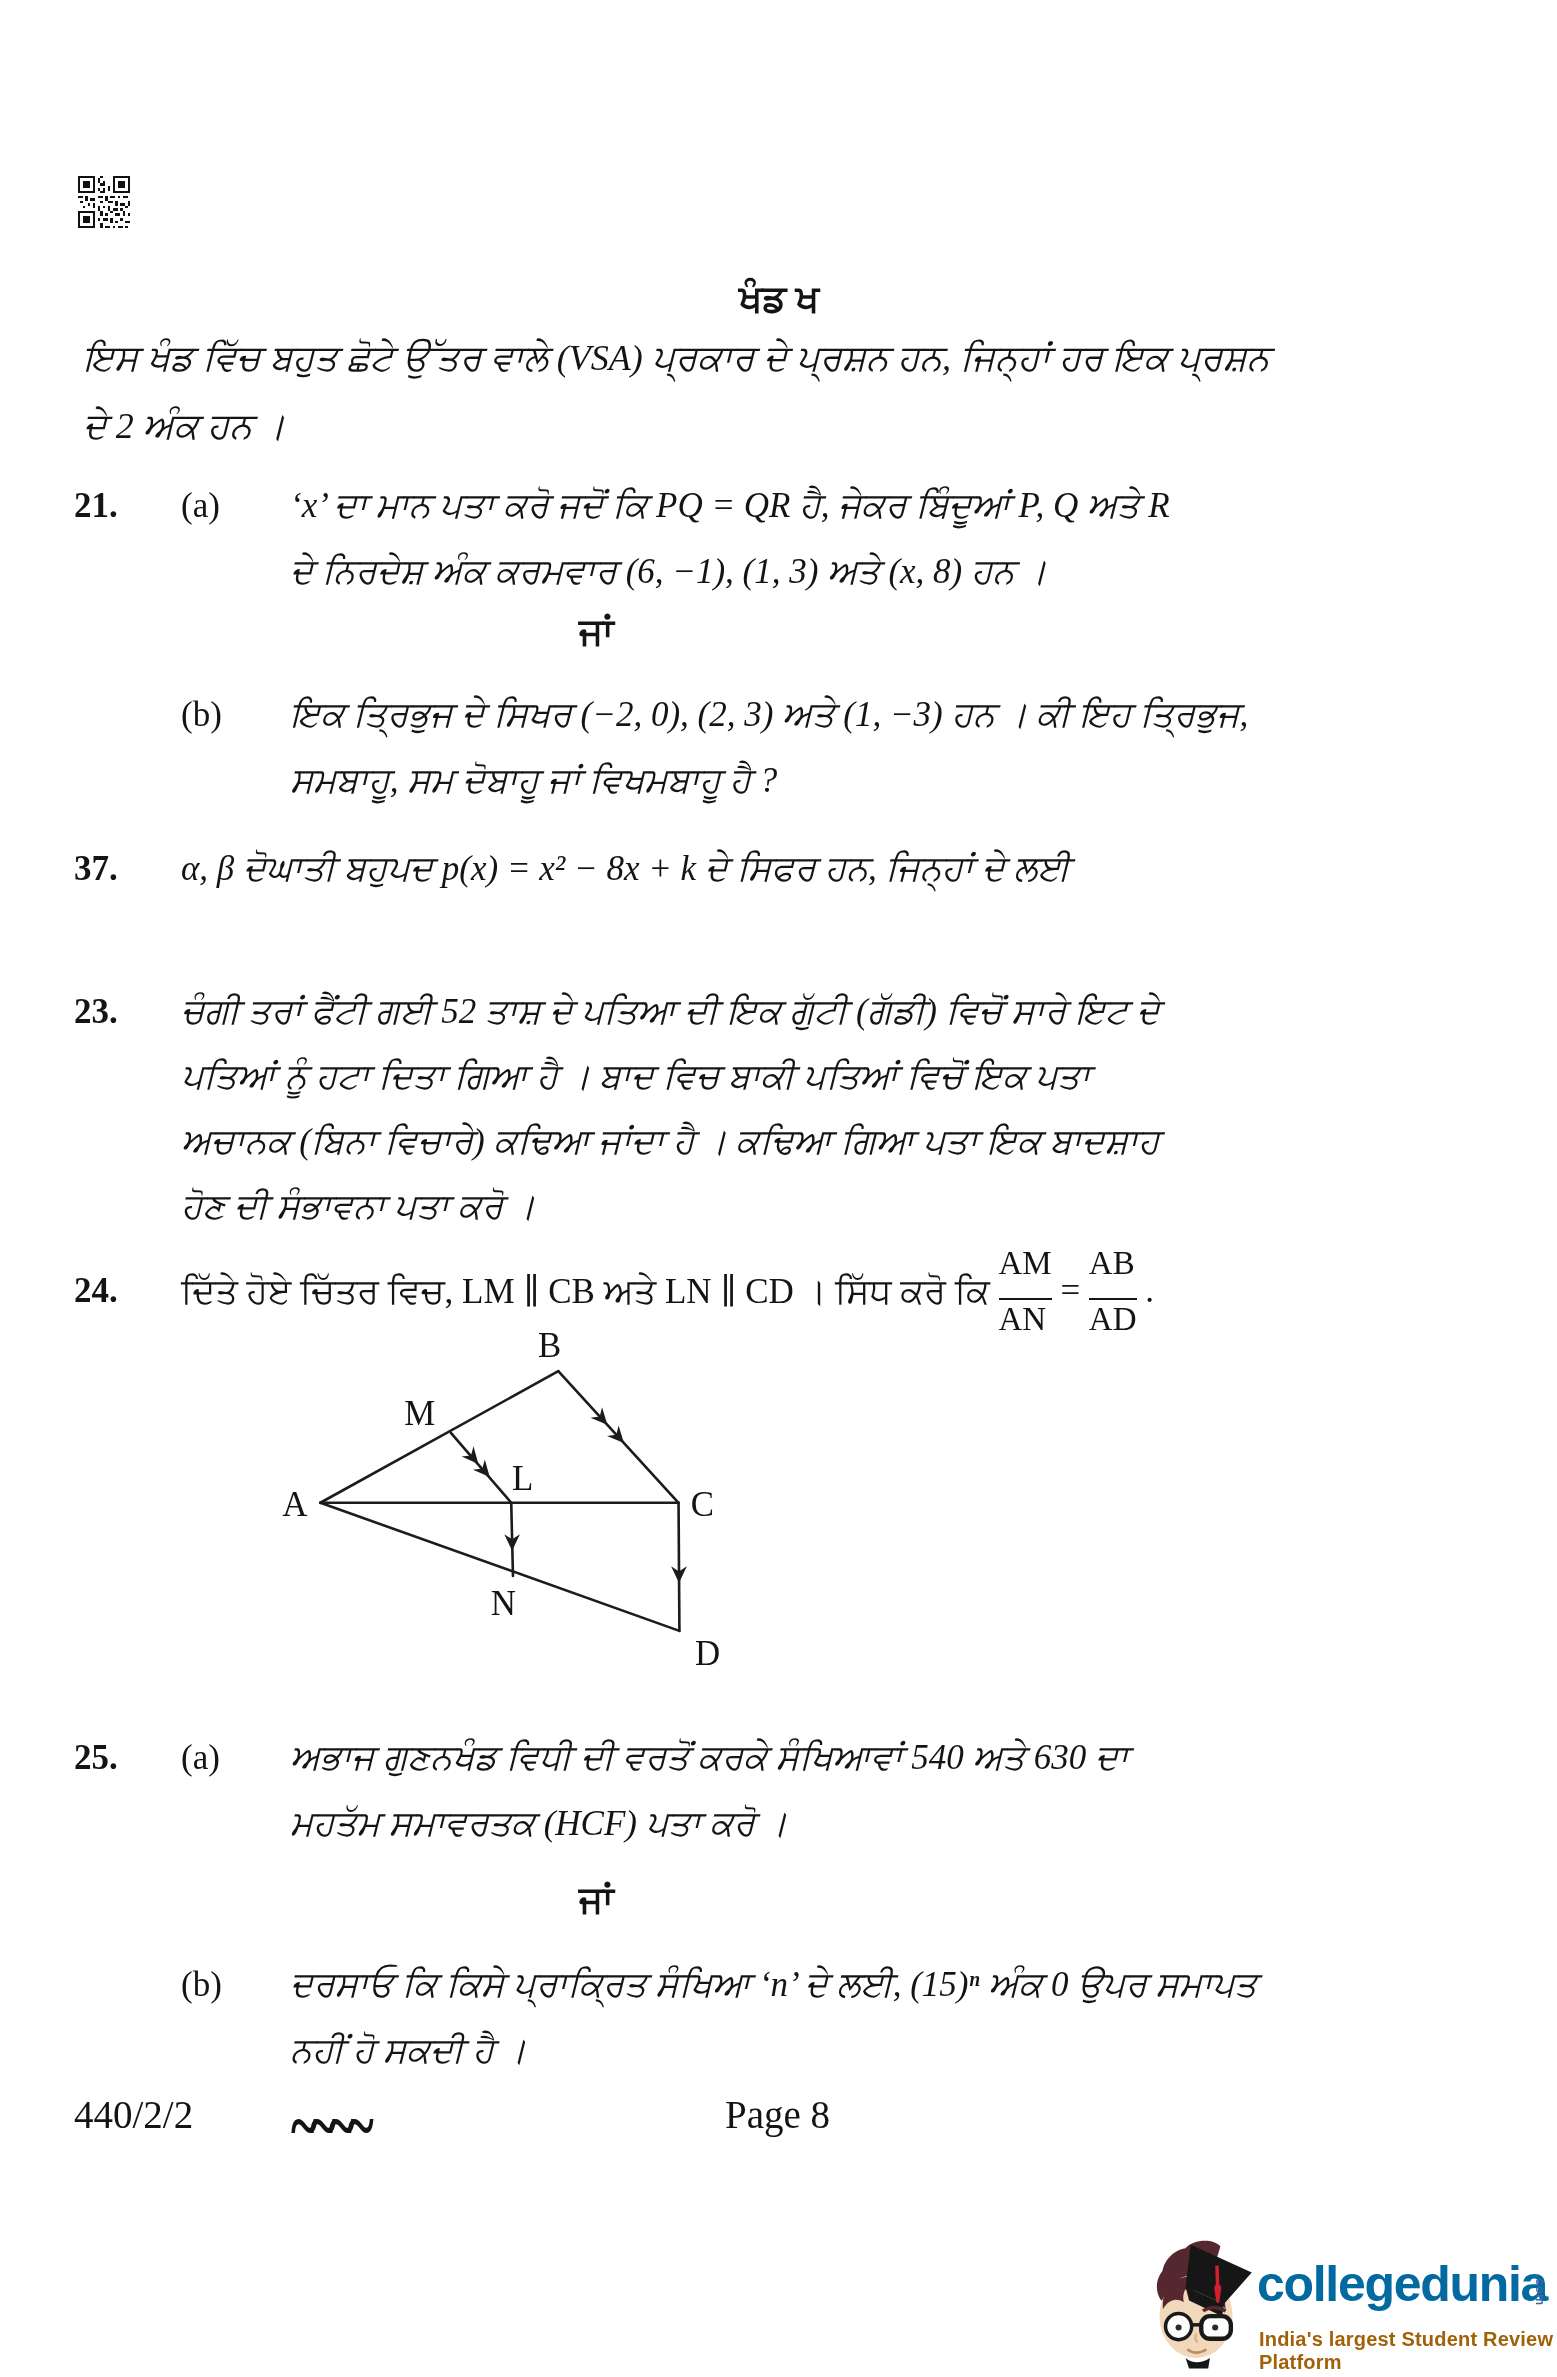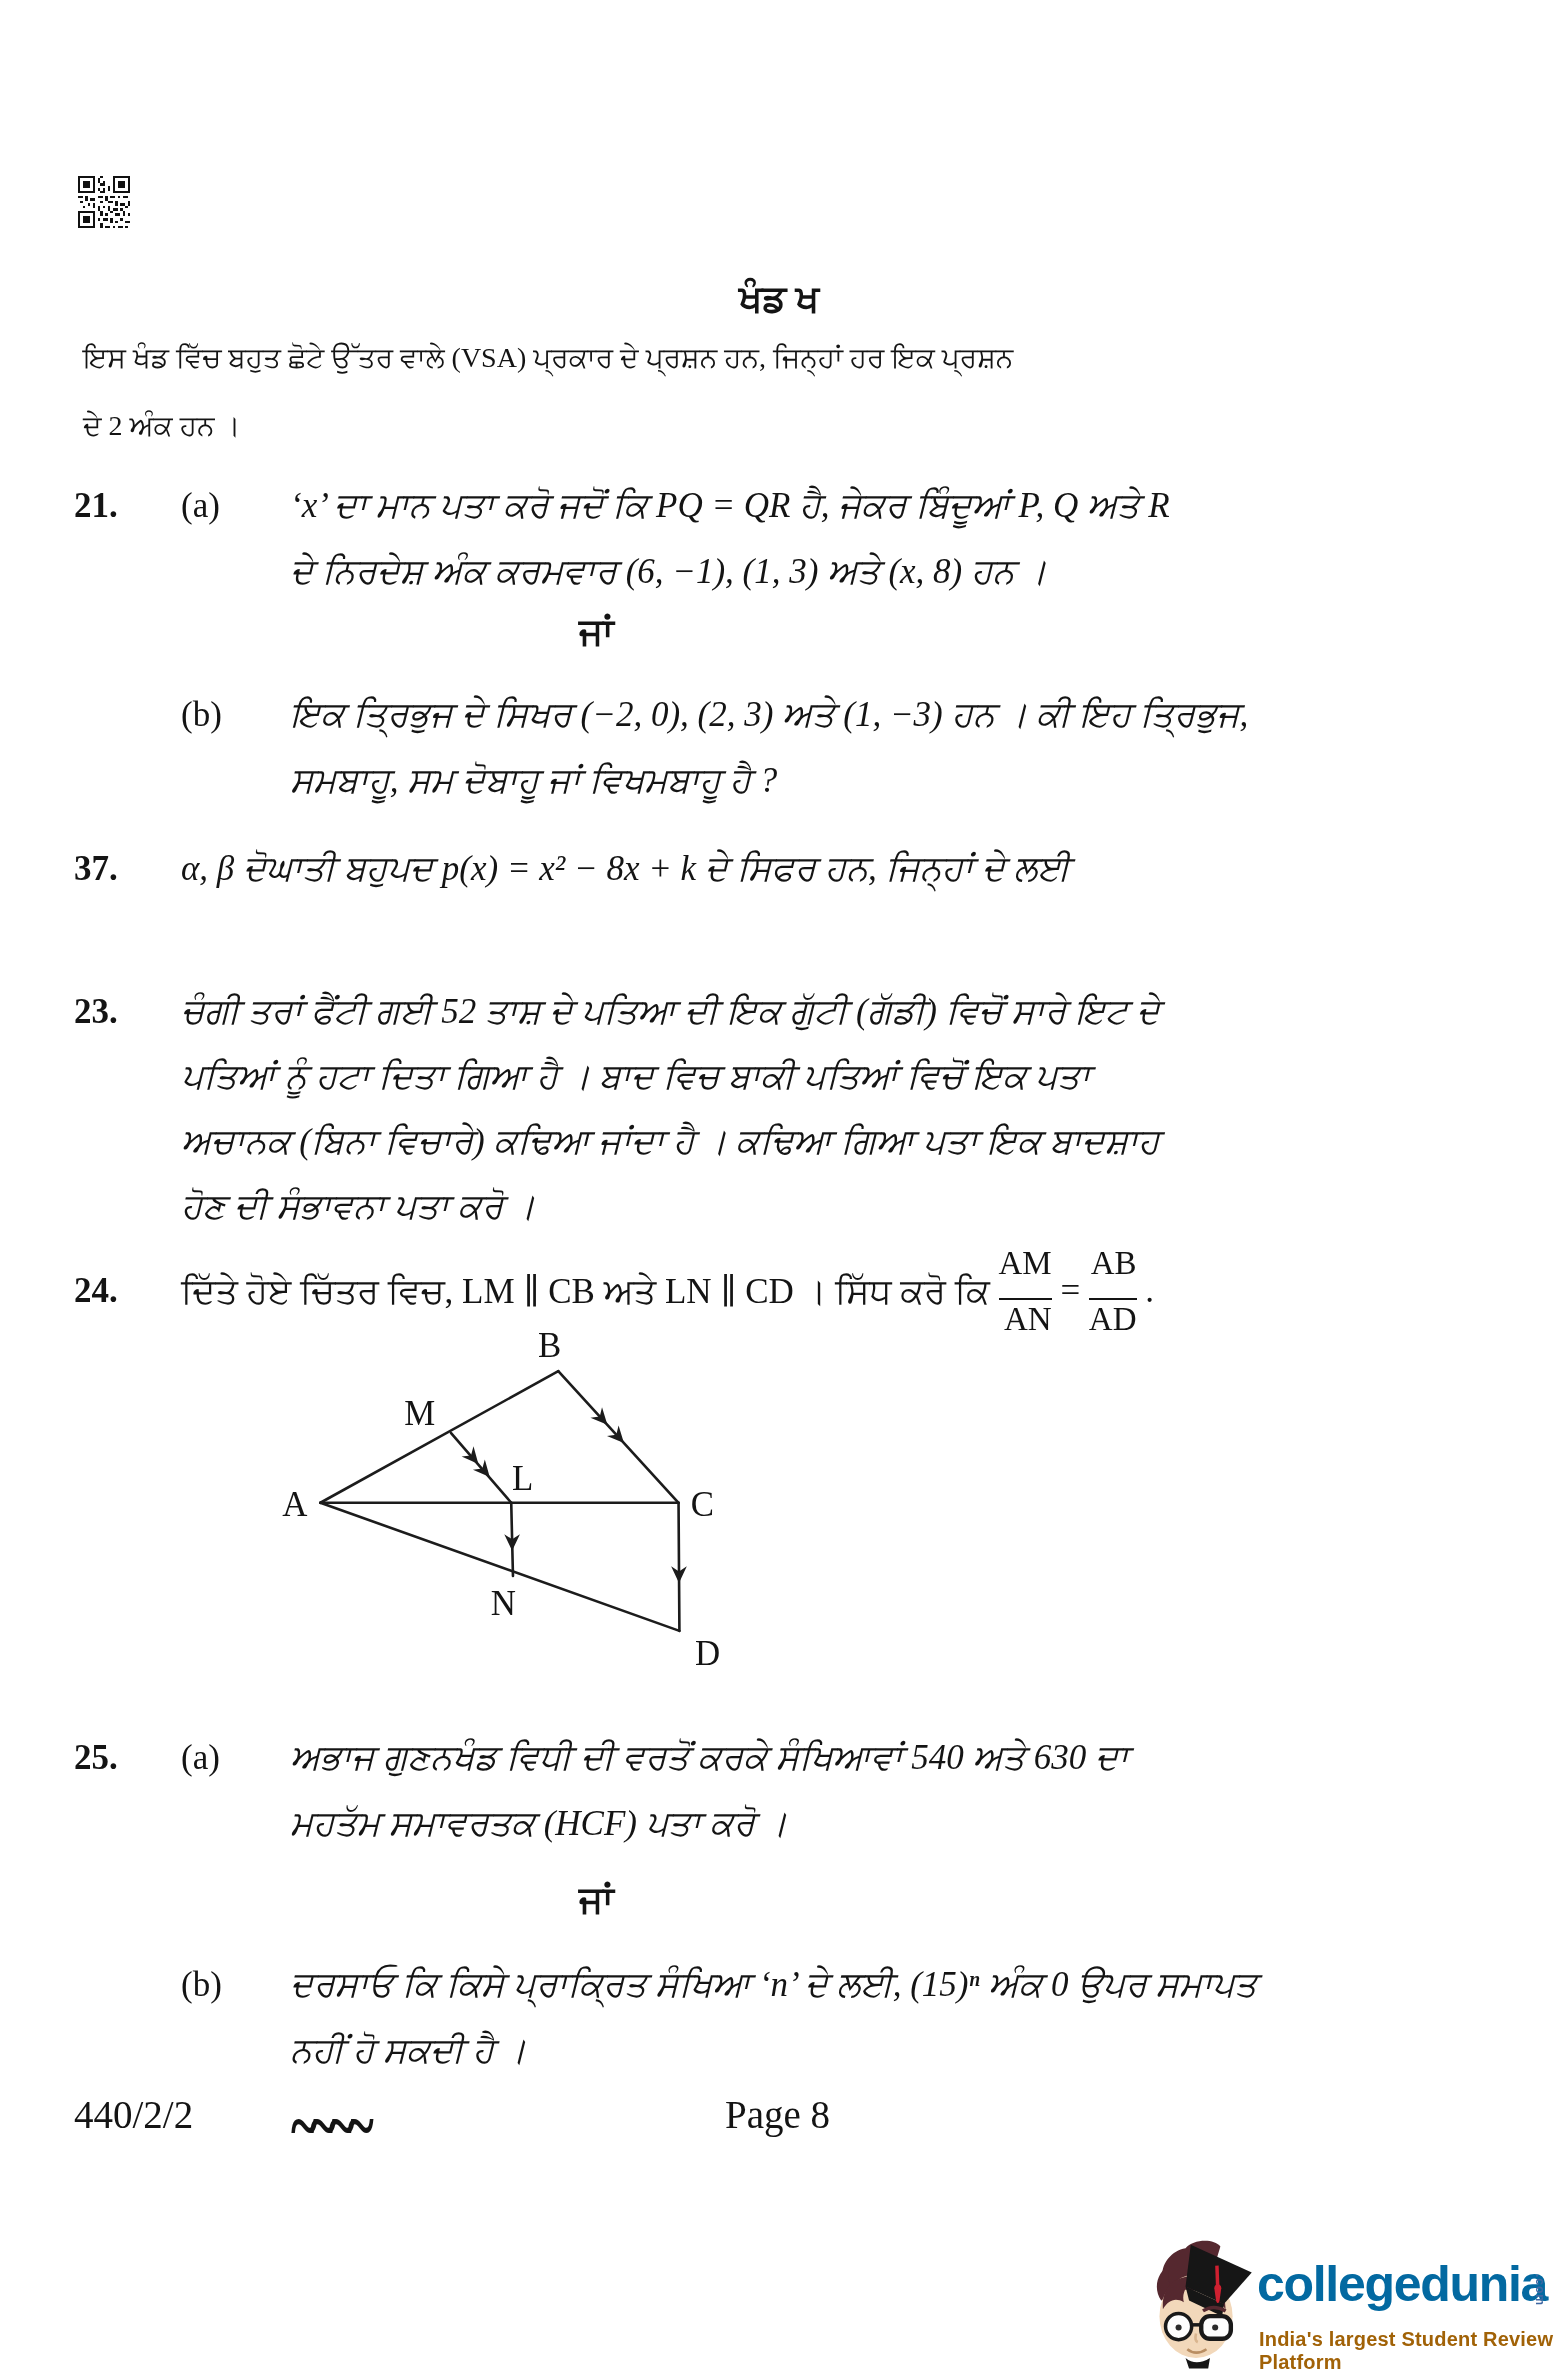--- a/index.html
+++ b/index.html
@@ -12,25 +12,25 @@
   .qblock{position:absolute;left:74px;width:1378px;}
   .qnum{position:absolute;left:0;top:0;font-weight:bold;font-size:35px;line-height:66px;font-family:Liberation Serif, serif;}
   .part-label{position:absolute;font-size:35px;line-height:66px;}
   .qtext{font-size:35px;line-height:66px;white-space:nowrap;font-style:italic;}
   .qtext div{height:66px;}
   .indent-a{margin-left:216px;}   
   .indent-q{margin-left:107px;}   
   .or-label{position:absolute;left:579px;font-size:37px;font-weight:bold;line-height:49px;}
   .section-header{position:absolute;top:253px;left:0;width:100%;text-align:center;
     font-size:37px;font-weight:bold;line-height:49px;margin-top:21px;}
-  .intro{position:absolute;left:83px;top:324px;font-size:28px;
+  .intro{position:absolute;left:83px;top:324px;font-size:36px;font-style:italic;
     line-height:68px;white-space:nowrap;}
   .intro div{height:68px;}
   .fracline{display:flex;align-items:center;height:96px;font-size:35px;white-space:nowrap;}
-  .frac{display:inline-flex;flex-direction:column;text-align:right;margin:0 8.7px;
+  .frac{display:inline-flex;flex-direction:column;text-align:left;margin:0 8.7px;
     font-size:33px;line-height:38px;gap:16px;}
   .frac .den{border-top:2.6px solid #141414;}
   .footer-row{position:absolute;top:2090px;left:0;width:100%;height:70px;}
   .paper-code{position:absolute;left:74px;top:0;font-size:39px;line-height:49px;}
   .squiggle{position:absolute;left:291px;top:-7px;font-size:51px;font-weight:bold;
     letter-spacing:-7.8px;transform:scaleY(1.45);transform-origin:top;}
   .page-label{position:absolute;left:725px;top:0;font-size:39px;line-height:49px;}
   .logo-wrap{position:absolute;left:1128px;top:2220px;width:427px;height:158px;}
   .logo-text{position:absolute;left:129px;top:35px;
     font-family:"Liberation Sans","DejaVu Sans",sans-serif;

